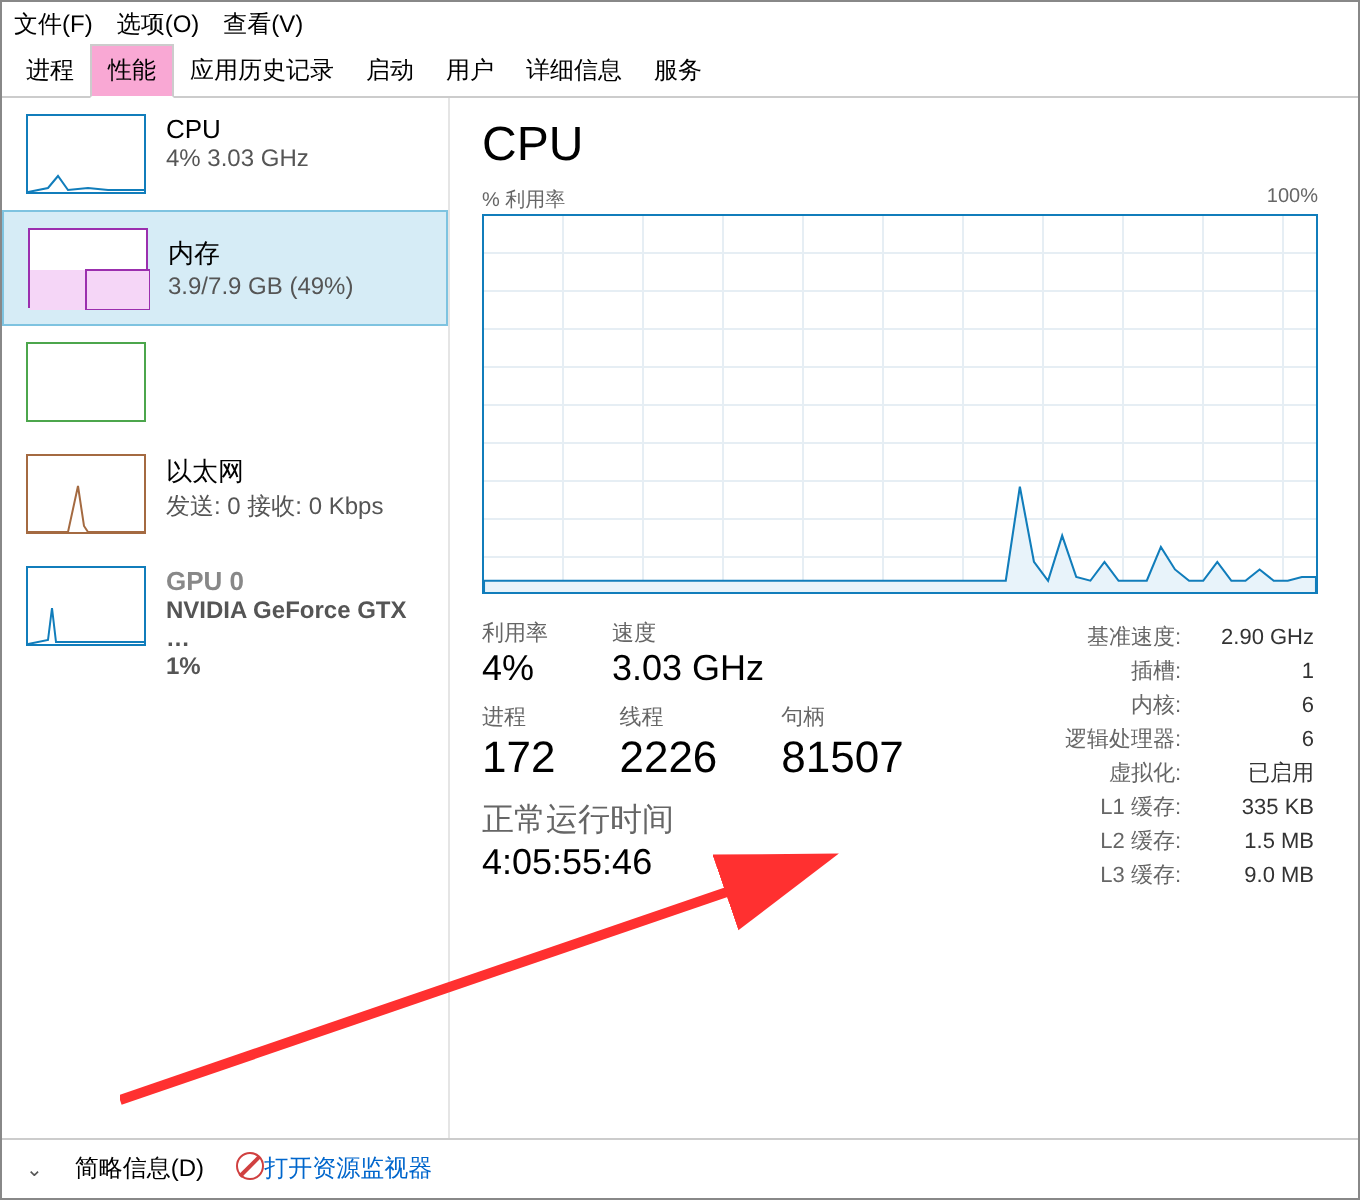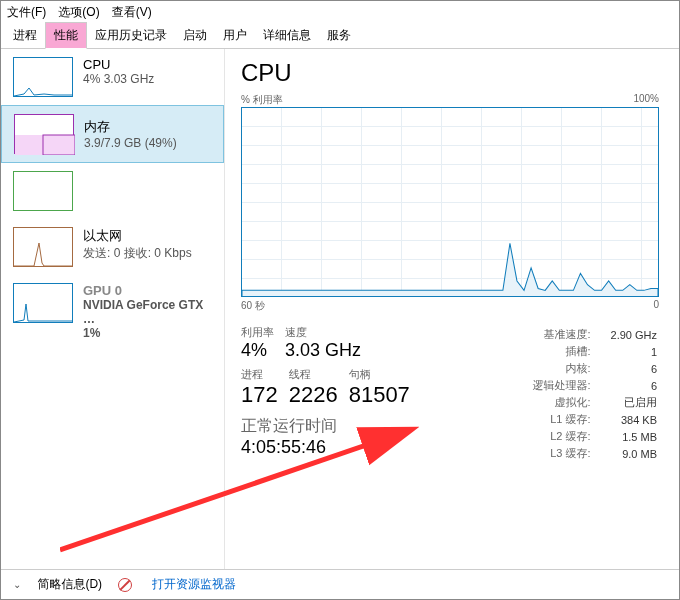--- a/index.html
+++ b/index.html
@@ -32,32 +32,32 @@
 .main-header h1 { font-size: 24px; font-weight: normal; }
 .main-header .model { font-size: 13px; color: #555; }
 .chart-labels { display: flex; justify-content: space-between; font-size: 10px; color: #666; margin-top: 6px; }
 .chart { width: 100%; height: 190px; border: 1px solid #117dbb; position: relative; background:
   repeating-linear-gradient(to right, transparent 0, transparent 39px, #e6eef4 39px, #e6eef4 40px),
   repeating-linear-gradient(to bottom, transparent 0, transparent 18px, #e6eef4 18px, #e6eef4 19px);
 }
 .chart svg { width: 100%; height: 100%; display: block; }
 .chart-bottom { display: flex; justify-content: space-between; font-size: 10px; color: #666; margin-top: 2px; }
 .stats { display: flex; margin-top: 12px; font-size: 12px; gap: 30px; }
-.stats-left .row { display: flex; gap: 11px; align-items: center; }
+.stats-left .row { display: flex; gap: 32px; align-items: center; }
 .stat .label { font-size: 11px; color: #666; }
 .stat .value { font-size: 22px; }
 .stat.big .value { font-size: 18px; }
 .uptime-label { font-size: 16px; color: #666; margin-top: 8px; }
 .uptime-value { font-size: 18px; }
 .stats-right { margin-left: auto; text-align: right; }
 .stats-right table { font-size: 11px; color: #333; }
 .stats-right td:first-child { color: #666; padding-right: 18px; }
 .statusbar { height: 30px; border-top: 1px solid #ccc; display: flex; align-items: center; padding: 0 12px; font-size: 12px; gap: 16px; }
 .statusbar .chev { font-size: 10px; color: #555; }
-.statusbar .link { color: #0066cc; display: flex; align-items: center; gap: 20px; }
+.statusbar .link { color: #0066cc; display: flex; gap: 0; }
 .link-icon { width: 14px; height: 14px; border: 1.5px solid #d04040; border-radius: 50%; position: relative; display: inline-block; }
 .link-icon::after { content: ""; position: absolute; width: 1.5px; height: 14px; background: #d04040; left: 5px; top: -1px; transform: rotate(45deg); }
 .arrow-overlay { position: absolute; left: 60px; top: 420px; pointer-events: none; z-index: 100; }
 </style>
 </head>
 <body>
 
 <div class="window">
 
   <div class="menubar">
@@ -126,24 +126,20 @@
         <h1>CPU</h1>
       </div>
       <div class="chart-labels">
         <span>% 利用率</span>
         <span>100%</span>
       </div>
       <div class="chart">
         <svg viewBox="0 0 400 190" preserveAspectRatio="none">
             <polyline id="chart-line" fill="#e8f3fa" stroke="#117dbb" stroke-width="1" points="0,190 0,184.3 6.779661016949152,184.3 13.559322033898304,184.3 20.33898305084746,184.3 27.11864406779661,184.3 33.89830508474576,184.3 40.67796610169492,184.3 47.45762711864407,184.3 54.23728813559322,184.3 61.016949152542374,184.3 67.79661016949152,184.3 74.57627118644068,184.3 81.35593220338984,184.3 88.13559322033898,184.3 94.91525423728814,184.3 101.69491525423729,184.3 108.47457627118644,184.3 115.2542372881356,184.3 122.03389830508475,184.3 128.81355932203388,184.3 135.59322033898303,184.3 142.3728813559322,184.3 149.15254237288136,184.3 155.9322033898305,184.3 162.71186440677968,184.3 169.4915254237288,184.3 176.27118644067795,184.3 183.05084745762713,184.3 189.83050847457628,184.3 196.61016949152543,184.3 203.38983050847457,184.3 210.16949152542375,184.3 216.94915254237287,184.3 223.72881355932202,184.3 230.5084745762712,184.3 237.28813559322032,184.3 244.0677966101695,184.3 250.84745762711864,184.3 257.62711864406776,136.8 264.40677966101697,174.8 271.18644067796606,184.3 277.96610169491527,161.5 284.7457627118644,182.4 291.52542372881356,184.3 298.3050847457627,174.8 305.08474576271186,184.3 311.864406779661,184.3 318.64406779661016,184.3 325.42372881355936,167.2 332.20338983050846,178.6 338.9830508474576,184.3 345.7627118644068,184.3 352.5423728813559,174.8 359.3220338983051,184.3 366.10169491525426,184.3 372.88135593220335,178.6 379.66101694915255,184.3 386.4406779661017,184.3 393.22033898305085,182.4 400,182.4 400,190"></polyline>
           </svg>
-      </div>
-      <div class="chart-bottom">
-        <span>60 秒</span>
-        <span>0</span>
       </div>
 
       <div class="stats">
         <div class="stats-left">
           <div class="row">
             <div class="stat big">
                 <div class="label">利用率</div>
                 <div class="value">4%</div>
               </div>
             <div class="stat big">
@@ -186,21 +182,21 @@
             <tr>
                   <td>逻辑处理器:</td>
                   <td>6</td>
                 </tr>
             <tr>
                   <td>虚拟化:</td>
                   <td>已启用</td>
                 </tr>
             <tr>
                   <td>L1 缓存:</td>
-                  <td>384 KB</td>
+                  <td>335 KB</td>
                 </tr>
             <tr>
                   <td>L2 缓存:</td>
                   <td>1.5 MB</td>
                 </tr>
             <tr>
                   <td>L3 缓存:</td>
                   <td>9.0 MB</td>
                 </tr>
           </tbody>

